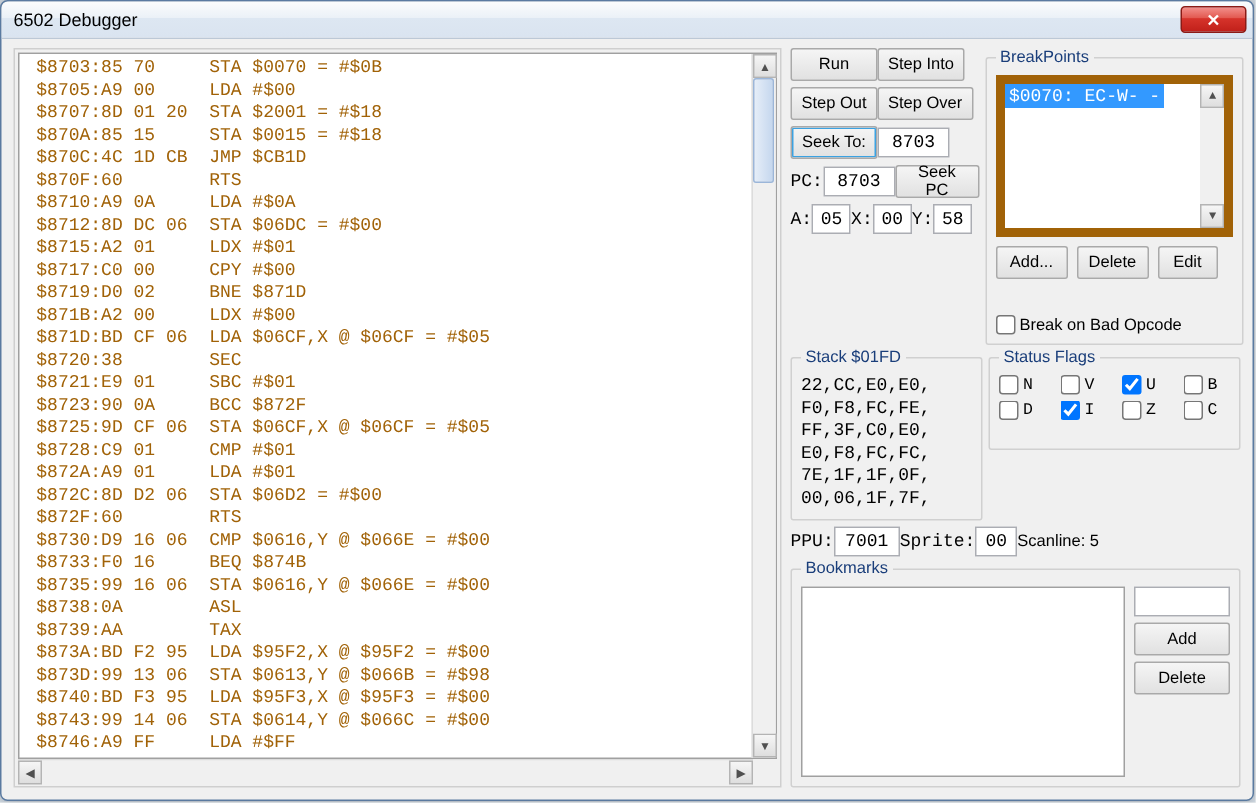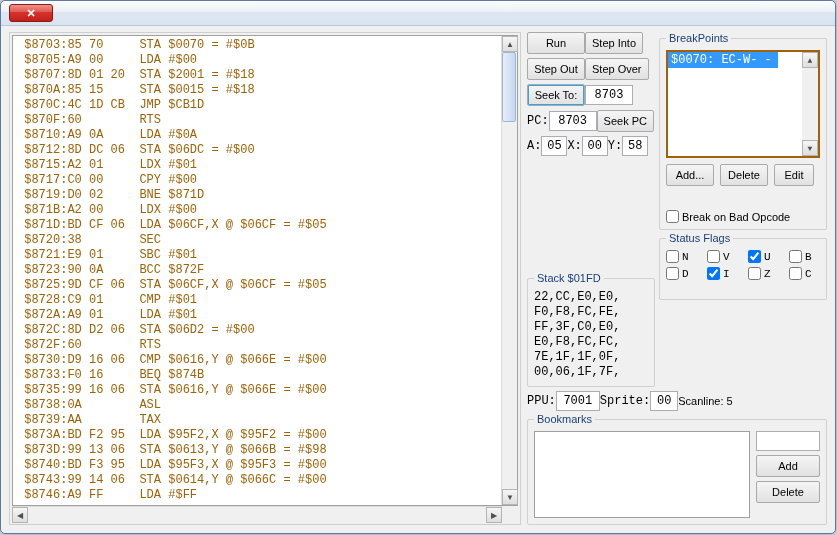--- a/index.html
+++ b/index.html
@@ -145,37 +145,36 @@
 .toprow {
   display:flex; gap:4px;
 }
 .col1 { display:flex; flex-direction:column; gap:4px; width:128px; }
 .brk-box {
   flex:1;
   display:flex; flex-direction:column;
 }
 .listbox {
   background:#fff;
-  border:2px solid #a16207;
+  border:6px solid #a16207;
   width:100%;
   height: 108px;
   overflow:auto;
   font-family:"Courier New",monospace;
   font-size:12px;
   display:flex;
   gap:24px;
 }
 .list-content{flex:1;}
 .list-item {
   padding:1px 3px; white-space:nowrap;
 }
 .list-item.sel { background:#3399ff; color:#fff; }
 .stack-box {
   height: 115px;
-  margin-top: 40px;
 }
 .stack-text {
   font-family:"Courier New",monospace;
   font-size:12px;
   white-space:pre;
   line-height:15px;
 }
 .chk {
   display:flex; align-items:center; gap:3px;
   font-size:11px;
@@ -207,20 +206,21 @@
   display:flex;flex-direction:column;
   background:#f0f0f0;
 }
 </style>
 </head>
 <body>
 
 <div class="window">
 
  <div class="titlebar">
+   <div class="title">6502 Debugger</div>
    <div class="close-btn">
      <span>✕</span>
    </div>
  </div>
 
  <div class="client">
 
    <div class="disasm-wrap">
      <div class="disasm">
        <div class="disasm-text"> $8703:85 70     STA $0070 = #$0B

